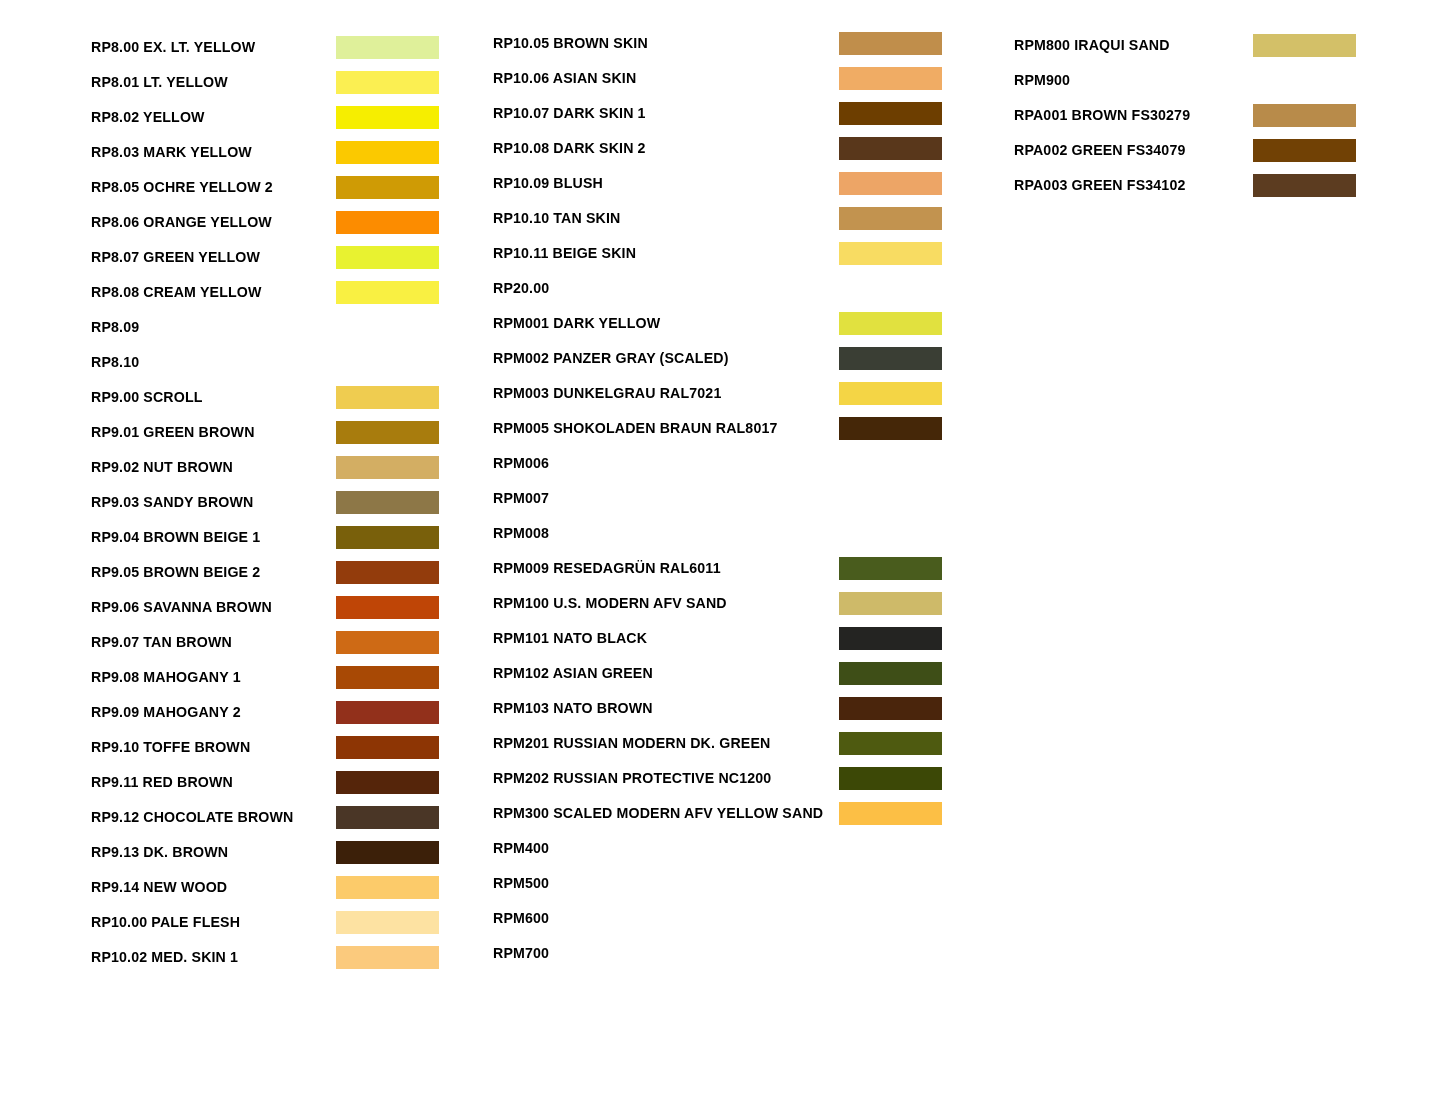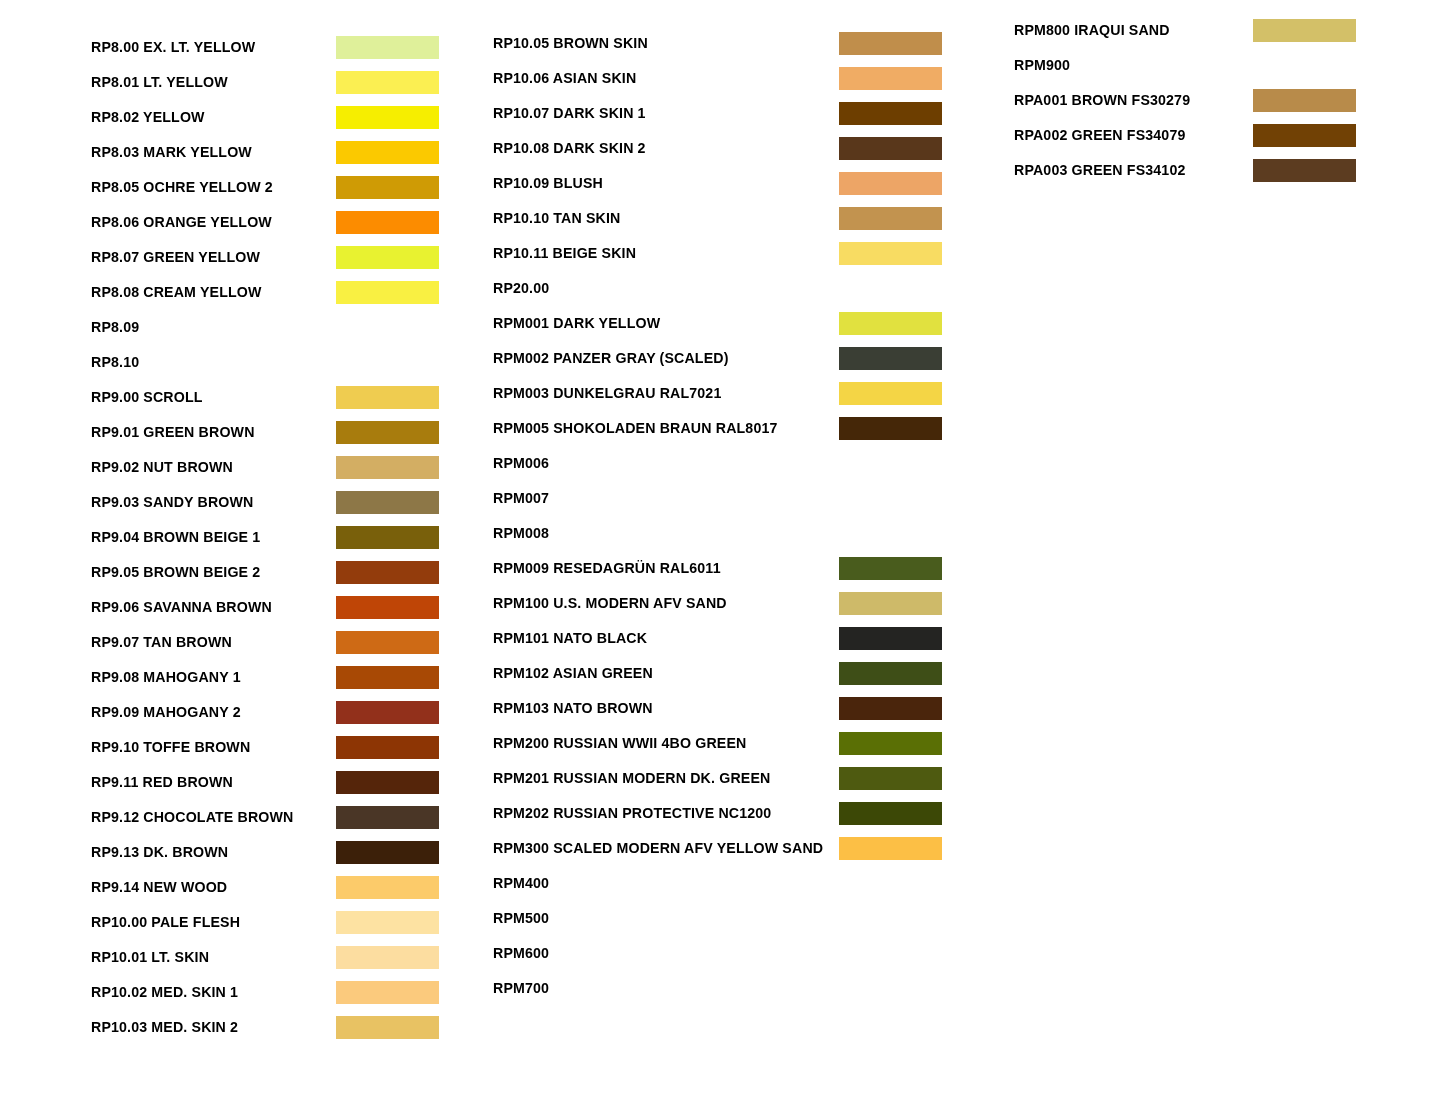--- a/index.html
+++ b/index.html
@@ -157,31 +157,23 @@
       </div>
       <div class="swatch-row">
         <span class="swatch-label">RP9.14 NEW WOOD</span>
         <span class="swatch-chip" style="background-color: rgb(252, 203, 106);"></span>
       </div>
       <div class="swatch-row">
         <span class="swatch-label">RP10.00 PALE FLESH</span>
         <span class="swatch-chip" style="background-color: rgb(253, 226, 162);"></span>
       </div>
       <div class="swatch-row">
-        <span class="swatch-label">RP10.01 LT. SKIN</span>
-        <span class="swatch-chip" style="background-color: rgb(252, 221, 160);"></span>
-      </div>
-      <div class="swatch-row">
         <span class="swatch-label">RP10.02 MED. SKIN 1</span>
         <span class="swatch-chip" style="background-color: rgb(251, 202, 125);"></span>
       </div>
-      <div class="swatch-row">
-        <span class="swatch-label">RP10.03 MED. SKIN 2</span>
-        <span class="swatch-chip" style="background-color: rgb(232, 194, 99);"></span>
-      </div>
     </div>
     <div class="column col-2" style="top: 26px;">
       <div class="swatch-row">
         <span class="swatch-label">RP10.05 BROWN SKIN</span>
         <span class="swatch-chip" style="background-color: rgb(192, 142, 75);"></span>
       </div>
       <div class="swatch-row">
         <span class="swatch-label">RP10.06 ASIAN SKIN</span>
         <span class="swatch-chip" style="background-color: rgb(240, 172, 100);"></span>
       </div>
@@ -247,24 +239,20 @@
       </div>
       <div class="swatch-row">
         <span class="swatch-label">RPM102 ASIAN GREEN</span>
         <span class="swatch-chip" style="background-color: rgb(62, 78, 23);"></span>
       </div>
       <div class="swatch-row">
         <span class="swatch-label">RPM103 NATO BROWN</span>
         <span class="swatch-chip" style="background-color: rgb(74, 37, 12);"></span>
       </div>
       <div class="swatch-row">
-        <span class="swatch-label">RPM200 RUSSIAN WWII 4BO GREEN</span>
-        <span class="swatch-chip" style="background-color: rgb(90, 111, 5);"></span>
-      </div>
-      <div class="swatch-row">
         <span class="swatch-label">RPM201 RUSSIAN MODERN DK. GREEN</span>
         <span class="swatch-chip" style="background-color: rgb(78, 90, 16);"></span>
       </div>
       <div class="swatch-row">
         <span class="swatch-label">RPM202 RUSSIAN PROTECTIVE NC1200</span>
         <span class="swatch-chip" style="background-color: rgb(60, 72, 6);"></span>
       </div>
       <div class="swatch-row">
         <span class="swatch-label">RPM300 SCALED MODERN AFV YELLOW SAND</span>
         <span class="swatch-chip" style="background-color: rgb(252, 191, 69);"></span>
@@ -275,21 +263,21 @@
       <div class="swatch-row">
         <span class="swatch-label">RPM500</span>
       </div>
       <div class="swatch-row">
         <span class="swatch-label">RPM600</span>
       </div>
       <div class="swatch-row">
         <span class="swatch-label">RPM700</span>
       </div>
     </div>
-    <div class="column col-3" style="top: 13px;">
+    <div class="column col-3" style="top: 28px;">
       <div class="swatch-row">
         <span class="swatch-label">RPM800 IRAQUI SAND</span>
         <span class="swatch-chip" style="background-color: rgb(211, 192, 104);"></span>
       </div>
       <div class="swatch-row">
         <span class="swatch-label">RPM900</span>
       </div>
       <div class="swatch-row">
         <span class="swatch-label">RPA001 BROWN FS30279</span>
         <span class="swatch-chip" style="background-color: rgb(184, 139, 74);"></span>

